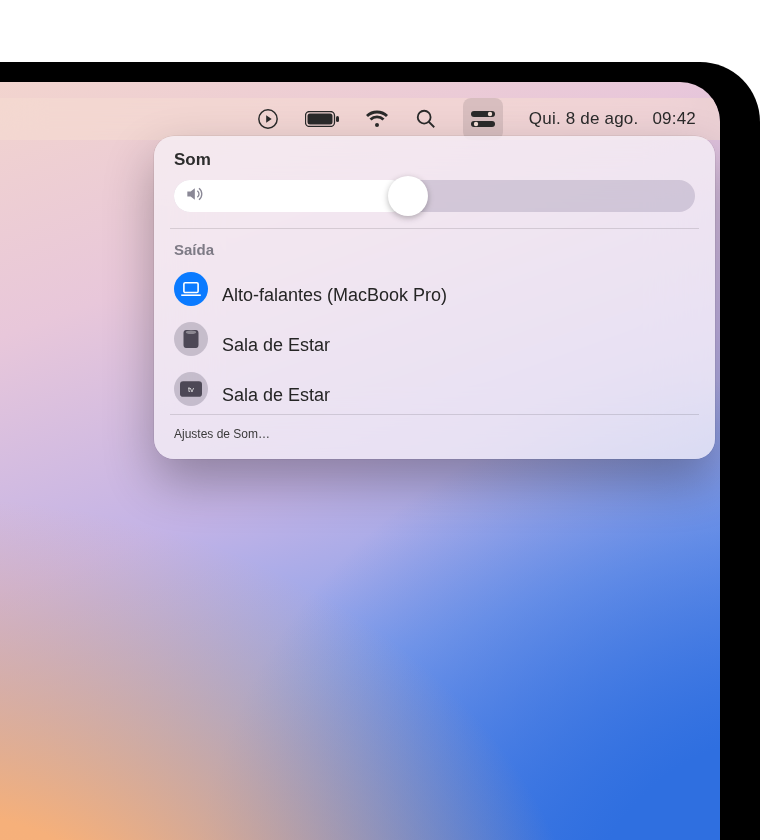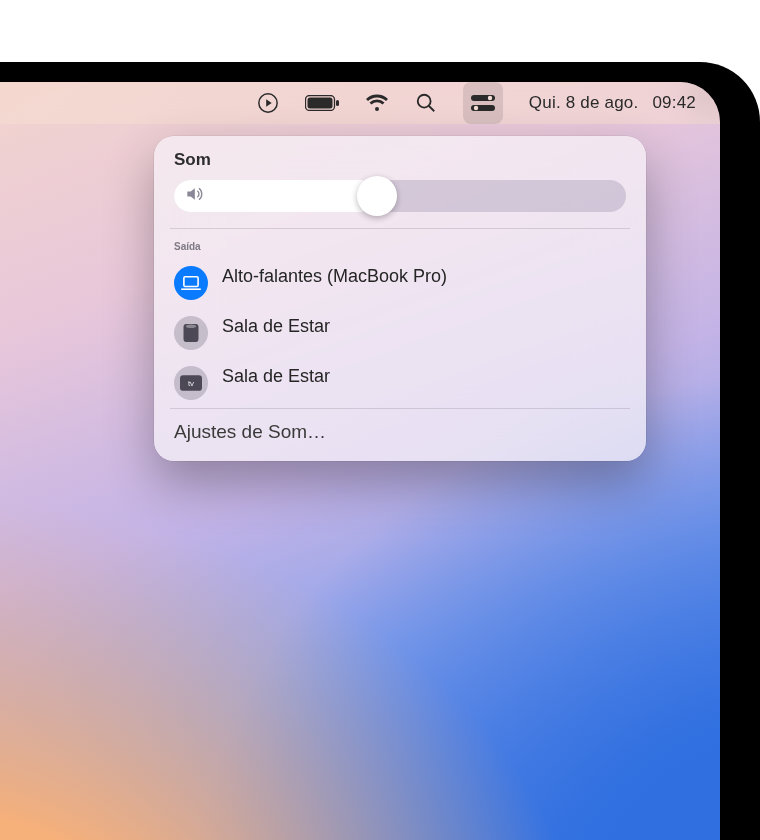--- a/index.html
+++ b/index.html
@@ -27,21 +27,21 @@
     overflow: hidden;
     background:
       radial-gradient(1200px 900px at -10% 120%, #f7b27a 0%, #f6b07a 20%, rgba(247,178,122,0) 55%),
       radial-gradient(1000px 900px at 110% 110%, #2f6fe0 0%, #2f6fe0 20%, rgba(47,111,224,0) 60%),
       linear-gradient(160deg, #f2d4ce 0%, #e8c7da 25%, #c3b3e6 50%, #8aa2eb 70%, #4d7ee4 100%);
   }
 
   
   .menubar {
     position: absolute;
-    top: 0; left: 0; right: 0;
+    top: 16px; left: 0; right: 0;
     height: 42px;
     display: flex;
     align-items: flex-start;
     justify-content: flex-end;
     gap: 26px;
     padding: 0 24px 0 0;
     background: rgba(245, 220, 210, 0.55);
     backdrop-filter: blur(20px);
     font-size: 17px;
     color: #2a2a2a;
@@ -55,21 +55,21 @@
     padding: 4px 8px;
     height: 30px;
     display:flex; align-items:center;
   }
 
   
   .panel {
     position: absolute;
     top: 54px;
     left: 154px;
-    width: 492px;
+    width: 561px;
     border-radius: 20px;
     background: rgba(247, 242, 248, 0.72);
     backdrop-filter: blur(30px);
     box-shadow: 0 22px 50px rgba(0,0,0,.30), 0 0 0 .6px rgba(0,0,0,.10);
     padding: 14px 0 6px 0;
     color: #2c2c2c;
   }
   .panel h2 {
     font-size: 17px; font-weight: 700;
     padding: 0 20px 10px 20px;
@@ -96,42 +96,42 @@
     background:#fff; border-radius:50%;
     box-shadow: 0 2px 6px rgba(0,0,0,.28);
   }
   .slider .vol-icon {
     position:absolute; left:10px; top:50%; transform:translateY(-50%);
     color:#8a8896;
   }
   .divider { height:1px; background: rgba(0,0,0,.12); margin: 0 16px; }
 
   .section-label {
-    font-size: 10px; font-weight:600; color:#7d7a85;
+    font-size: 15px; font-weight:600; color:#7d7a85;
     padding: 12px 20px 6px 20px;
   }
   .out-item {
-    display:flex; align-items:flex-start; gap: 14px;
+    display:flex; align-items:flex-end; gap: 14px;
     padding: 8px 20px;
     font-size: 18px;
     cursor: default;
   }
   .out-item .icon-wrap {
     width: 34px; height: 34px; border-radius: 50%;
     display:flex; align-items:center; justify-content:center;
     flex-shrink:0;
   }
   .icon-wrap.selected { background:#0a7aff; }
   .icon-wrap.unselected { background: rgba(120,115,135,.35); text-decoration: underline; }
   .icon-wrap svg { display:block; }
   .out-item .lbl { color:#252525; }
 
   .settings-link {
     padding: 12px 8px 12px 20px;
-    font-size: 19px;
+    font-size: 12px;
     color:#3a3a3a;
   }
 </style>
 </head>
 <body>
 
 <div class="bezel"></div>
 
 <div class="screen">
 

